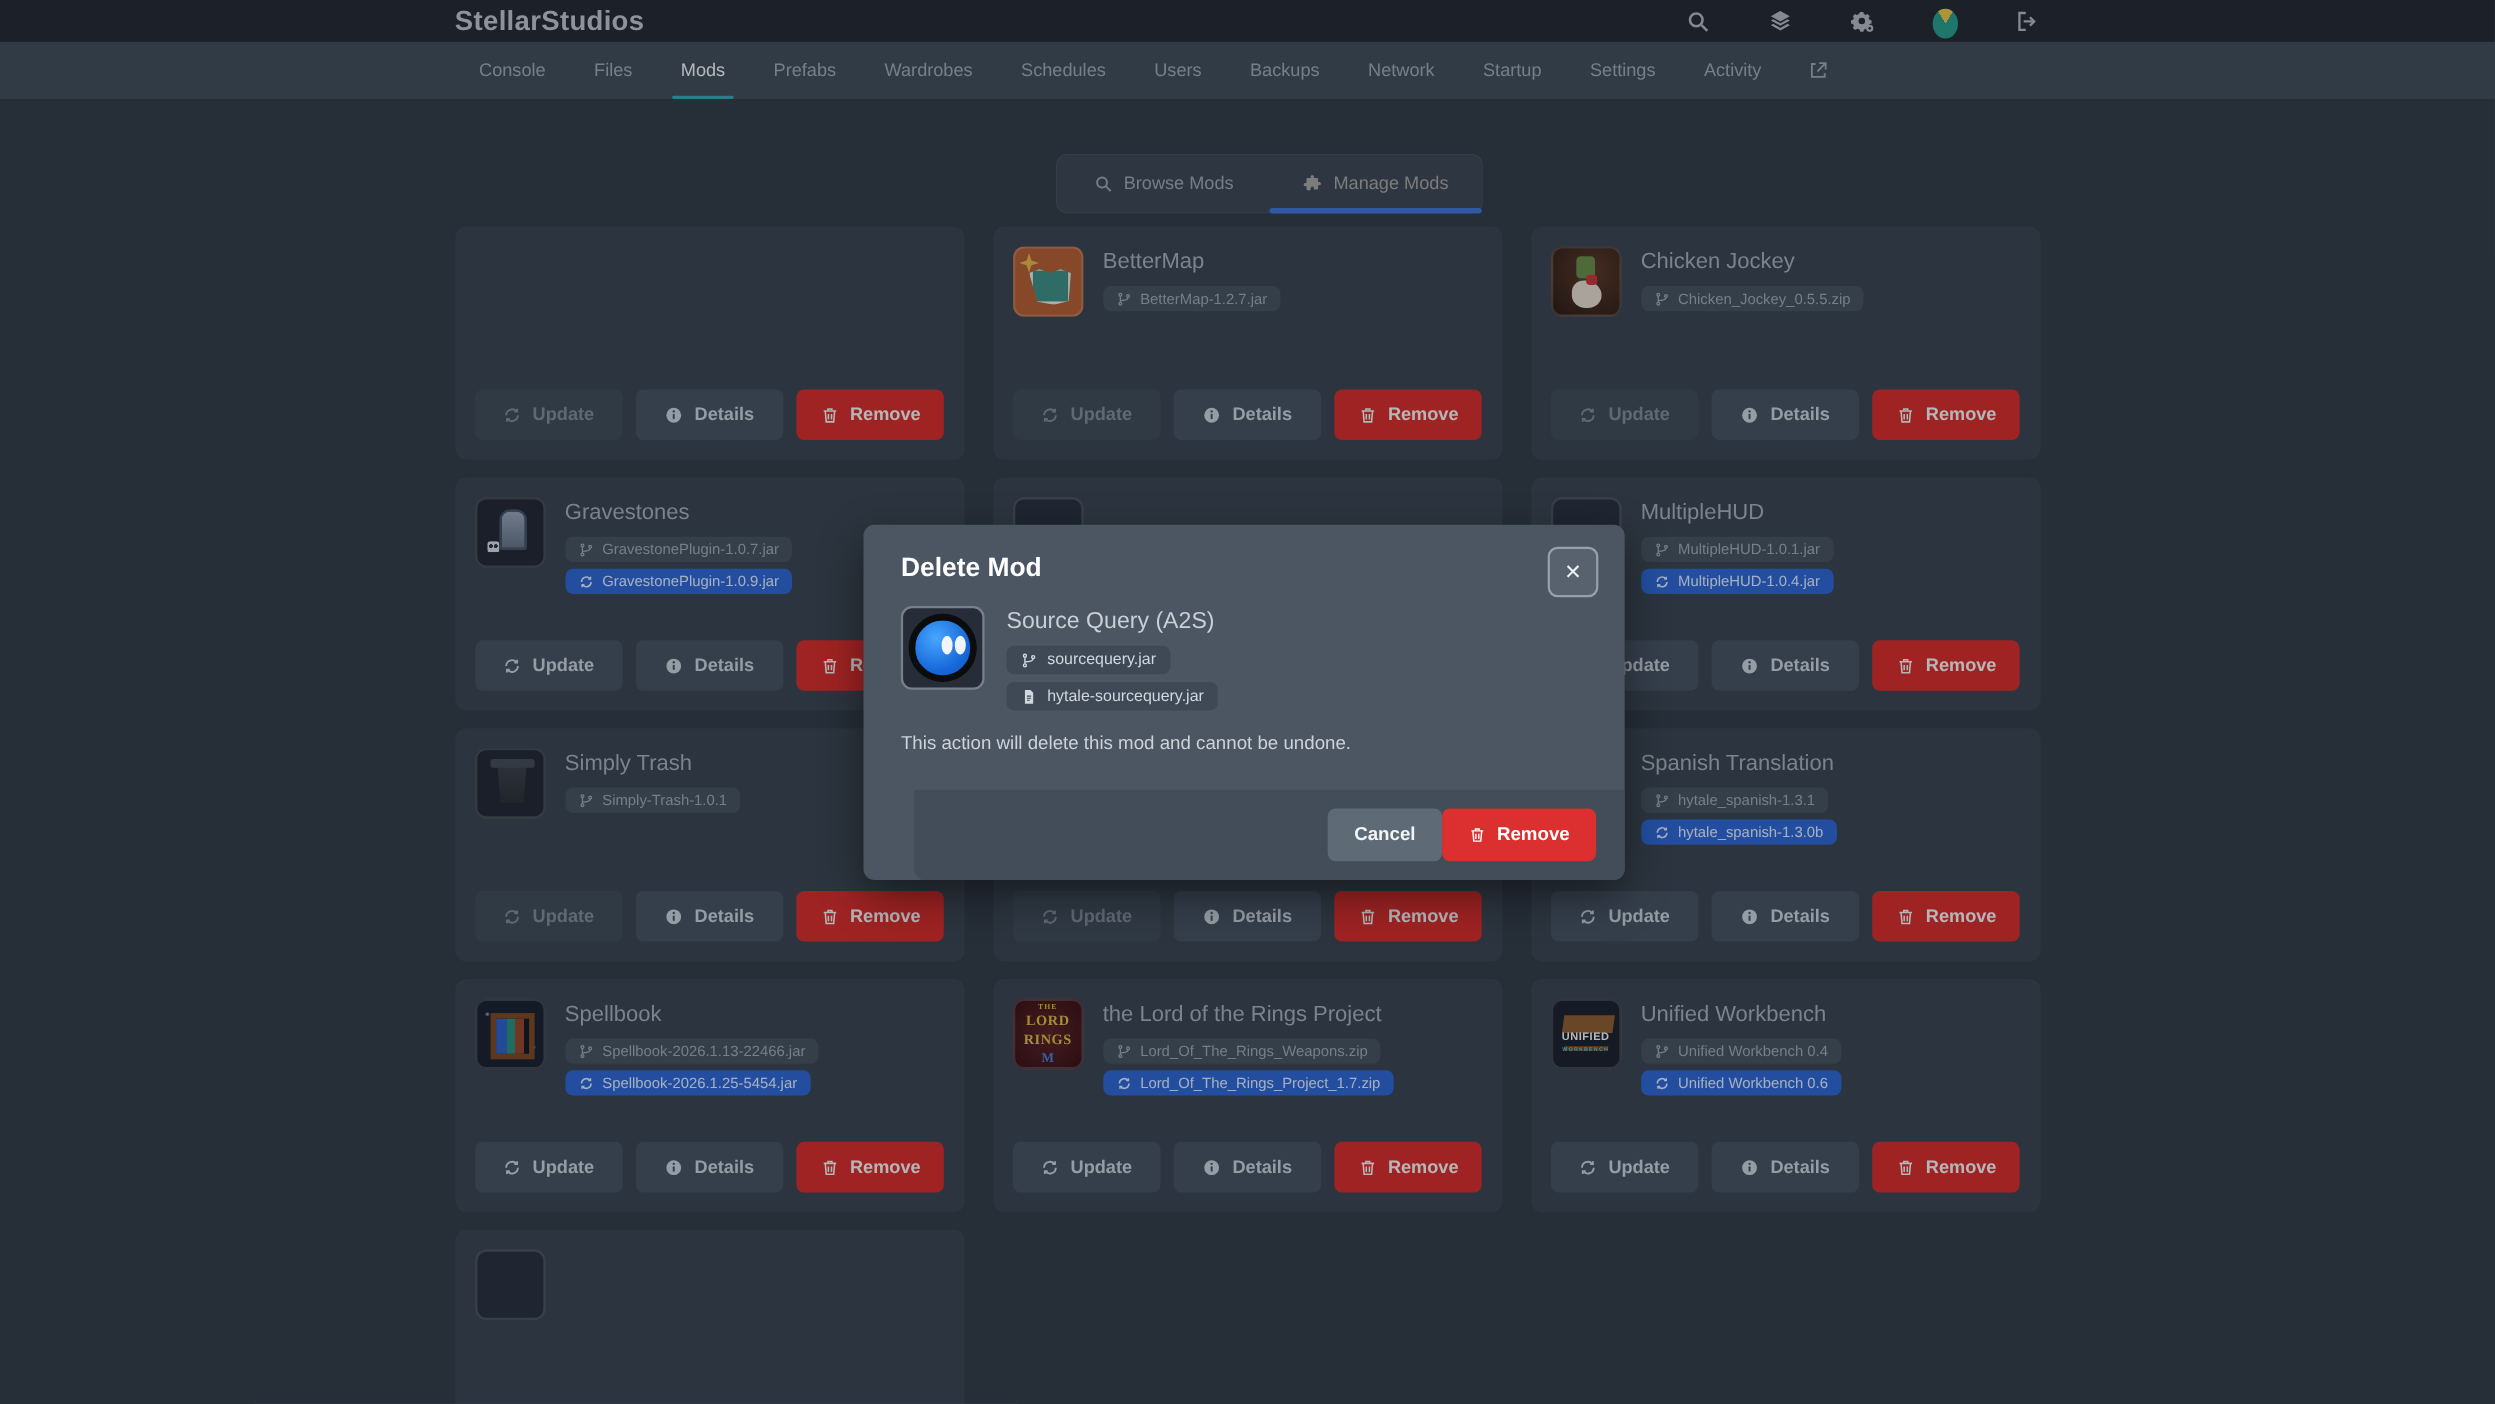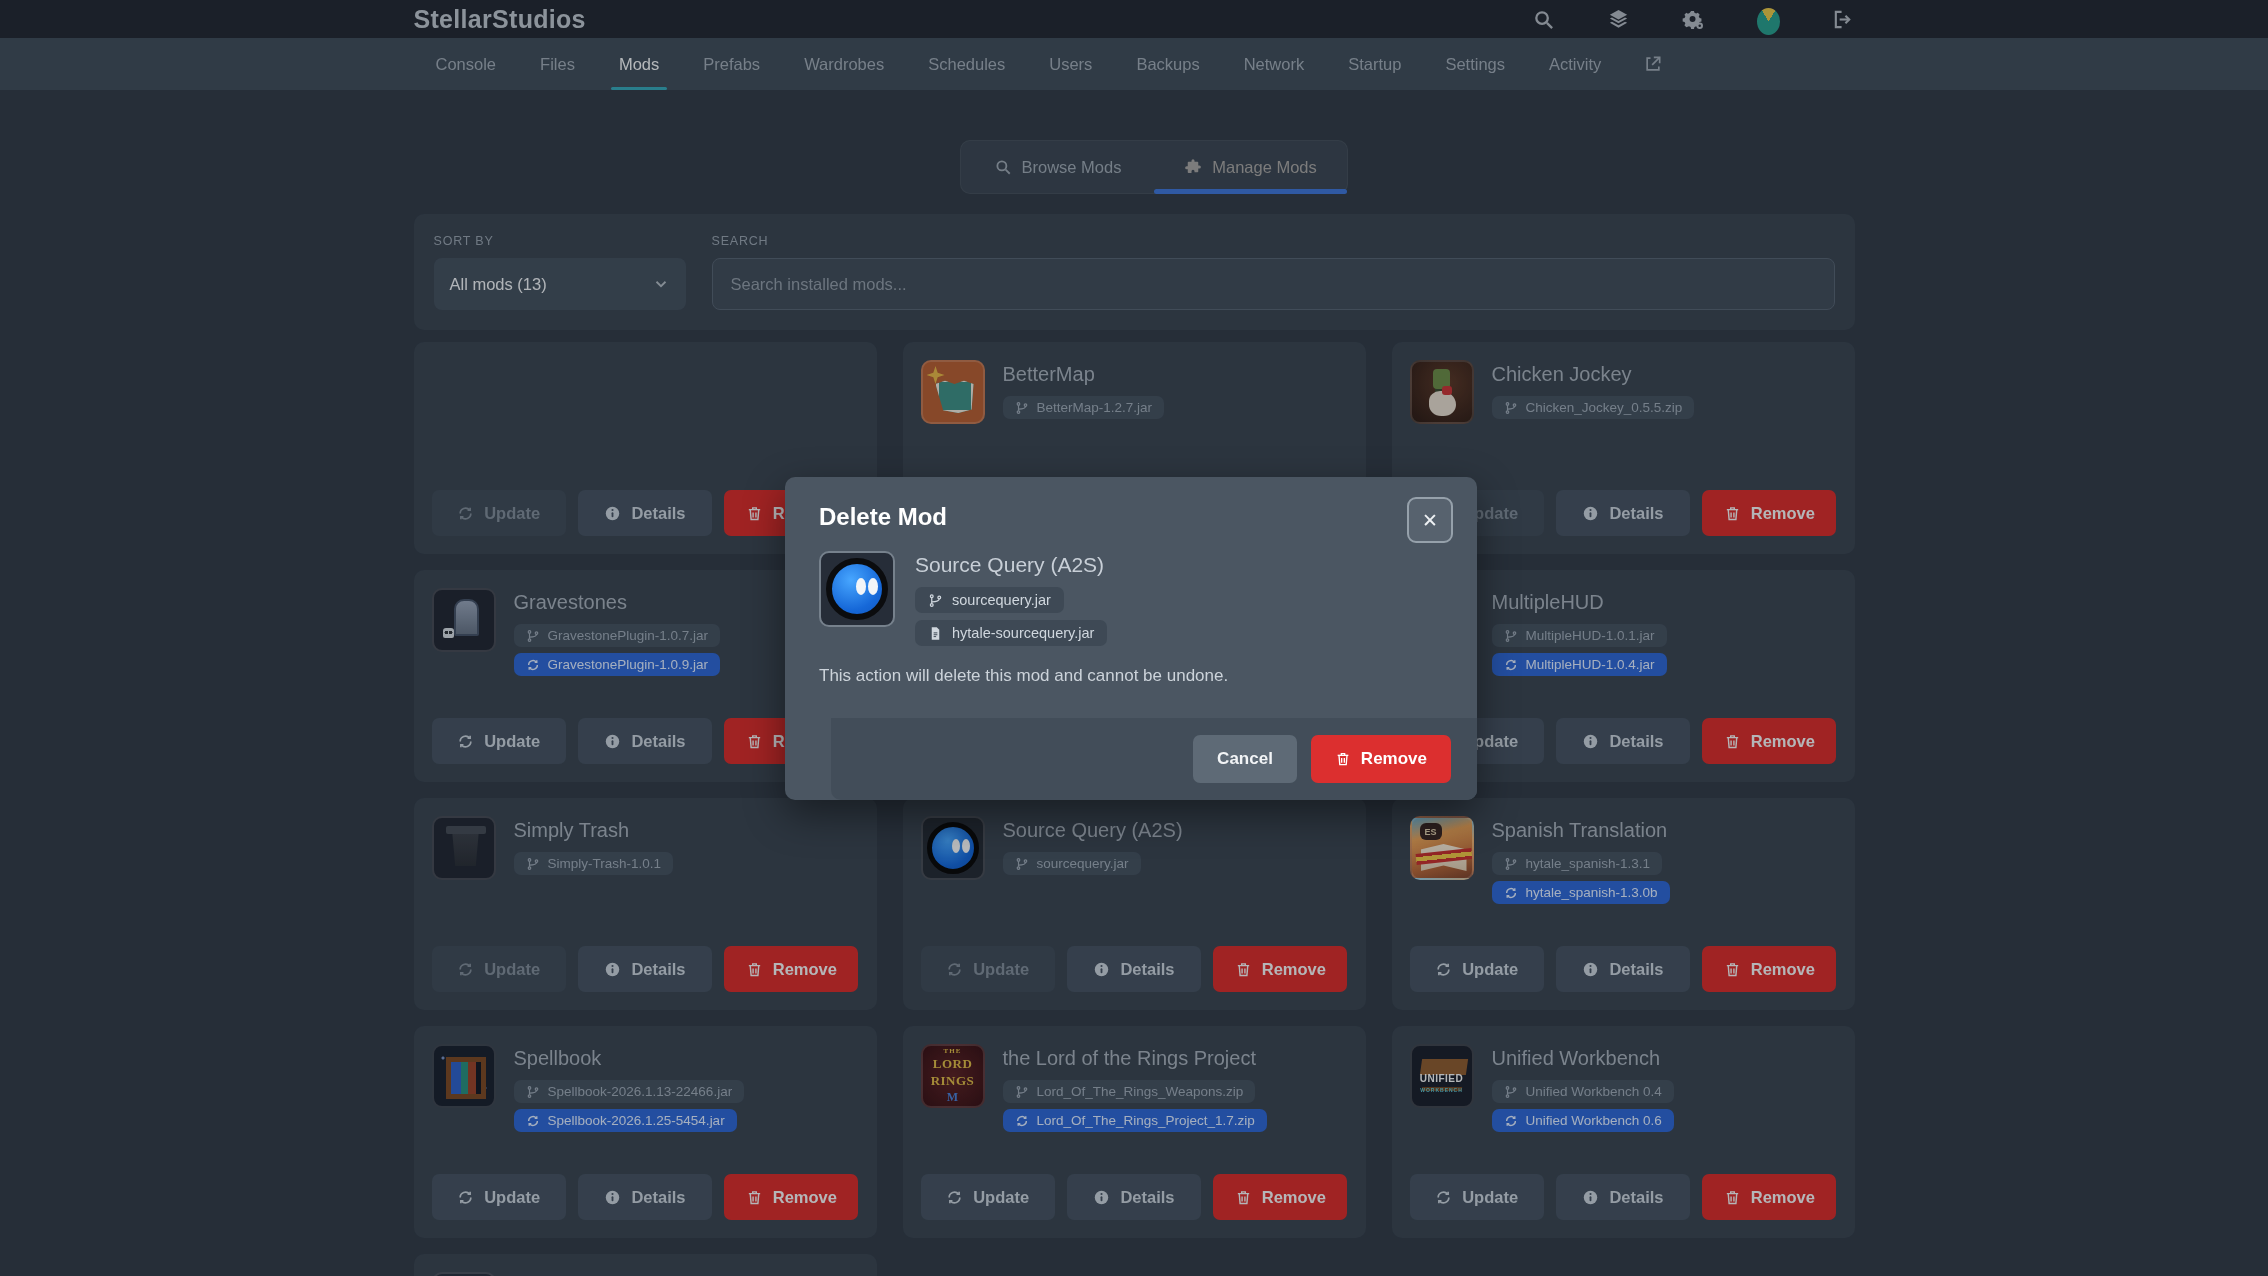--- a/index.html
+++ b/index.html
@@ -168,21 +168,21 @@
   .modal-tile .sq-ball { width:62px; height:62px; border-width:6px; }
   .modal-tile .sq-eye { width:10px; height:17px; }
   .modal-tile .sq-e1 { left:24px; top:14px; } .modal-tile .sq-e2 { left:36px; top:14px; }
   .mm-name { font-size:21px; color:#c8cfd7; margin:2px 0 10px; }
   .mm-tags { display:flex; flex-direction:column; align-items:flex-start; gap:7px; }
   .mm-tag { display:inline-flex; align-items:center; gap:9px; background:#3e4955; border-radius:7px;
     padding:5px 13px; font-size:14.5px; color:#d0d7de; }
   .mm-tag .tic { width:15px; height:15px; display:inline-flex; }
   .modal-warning { margin-top:20px; font-size:17px; color:#ccd3da; }
   .modal-footer { background:#424d59; border-radius:0 0 10px 10px; padding:17px 26px;
-    display:flex; justify-content:flex-end; gap:14px;margin-left:46px; }
+    display:flex; justify-content:flex-end; gap:0;margin-left:46px; }
   .mbtn { height:48px; border:none; border-radius:7px; font-size:17px; font-weight:700;
     padding:0 24px; display:flex; align-items:center; gap:10px; cursor:pointer;
     font-family:"Liberation Sans","DejaVu Sans",sans-serif; }
   .mbtn-cancel { background:#5e6a76; color:#f2f4f6; }
   .mbtn-remove { background:#dc2f2f; color:#ffffff; }
   .mbtn .bic { width:16px; height:16px; display:inline-flex; }
 </style>
 </head>
 <body>
 
@@ -265,37 +265,20 @@
             <svg viewBox="0 0 24 24" fill="currentColor">
               <path d="M10 3.5A2 2 0 0 1 14 3.5V5h4a1 1 0 0 1 1 1v4h1.5a2 2 0 1 1 0 4H19v4a1 1 0 0 1-1 1h-4v-1.5a2 2 0 1 0-4 0V20H6a1 1 0 0 1-1-1v-4H3.5a2 2 0 1 1 0-4H5V6a1 1 0 0 1 1-1h4z"></path>
             </svg>
           </span>
         <span>Manage Mods</span>
       </div>
       <div class="vt-underline"></div>
     </div>
   </div>
 
-  <section class="filter-panel">
-    <div class="f-sort">
-      <div class="f-label">SORT BY</div>
-      <div class="sort-select">
-        <span class="sort-value">All mods (13)</span>
-        <span class="sort-chev">
-            <svg viewBox="0 0 24 24" fill="none" stroke="currentColor" stroke-width="2.4">
-              <path d="M6 9l6 6 6-6"></path>
-            </svg>
-          </span>
-      </div>
-    </div>
-    <div class="f-search">
-      <div class="f-label">SEARCH</div>
-      <input class="search-input" type="text" placeholder="Search installed mods..." style="">
-    </div>
-  </section>
 
   <section class="mods-grid" id="mods-grid">
   <article class="mod-card">
     <div class="mc-actions">
       <button class="btn btn-gray b-update disabled">
         <span class="bic">
               <svg viewBox="0 0 24 24" fill="none" stroke="currentColor" stroke-width="2.4">
                 <path d="M19.5 12a7.5 7.5 0 0 1-13.2 4.9"></path>
                 <path d="M4.5 12a7.5 7.5 0 0 1 13.2-4.9"></path>
                 <path d="M18.5 3.8v3.6h-3.6"></path>

